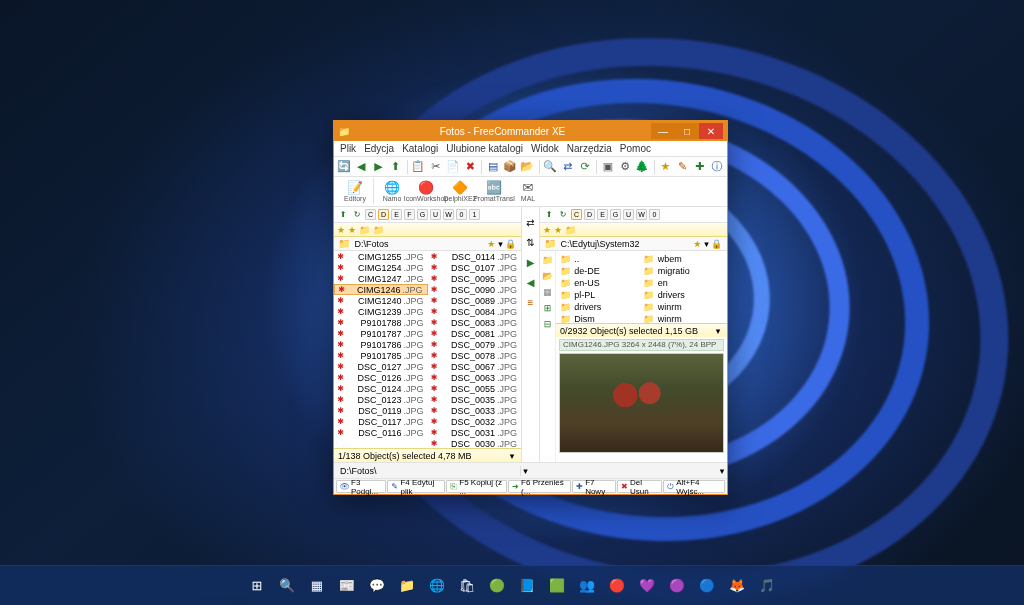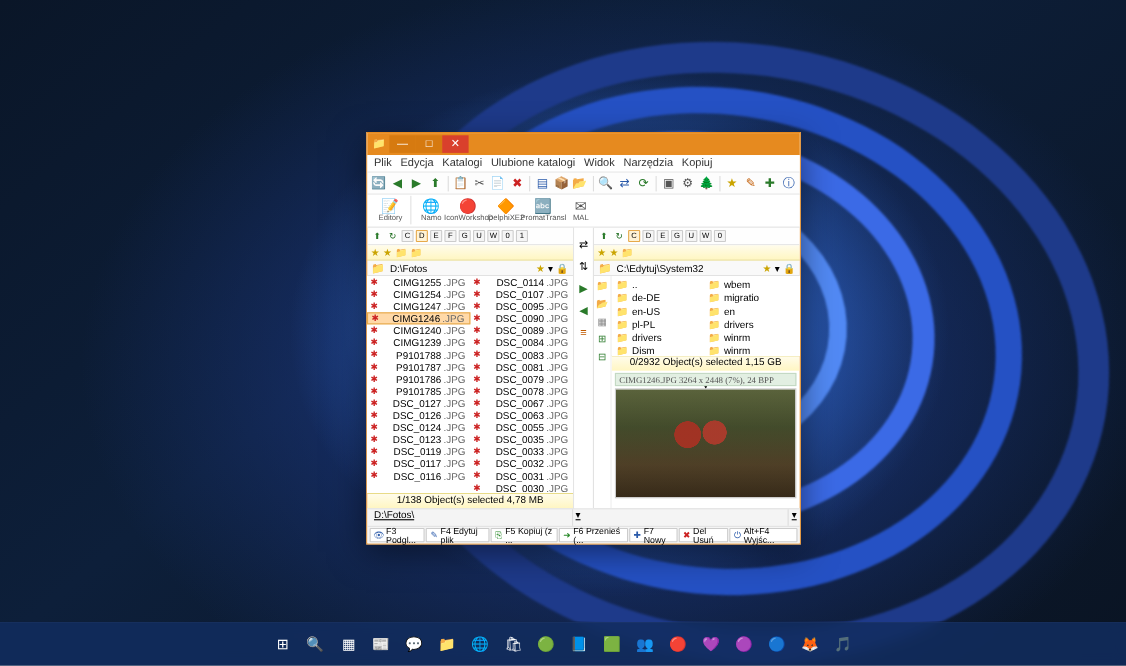--- a/index.html
+++ b/index.html
@@ -66,38 +66,38 @@
   .f-ic { width:9px; height:9px; flex-shrink:0; display:flex; align-items:center; justify-content:center; color:#c22; font-size:8px;}
   .f-name { flex:1; overflow:hidden; text-overflow:ellipsis;text-align:right;}
   .f-ext { width:22px; color:#666;}
   .twocol { display:flex; flex-wrap:wrap; align-content:flex-start;}
   .twocol .file-row { width:50%;}
 
   .folder-grid { flex:1; overflow:auto; background:#fff; font-size:9px; padding:2px; display:flex; flex-wrap:wrap; align-content:flex-start;}
   .folder-grid .fg-item { width:50%; height:12px; display:flex; align-items:center; gap:3px; padding:0 2px; cursor:pointer;}
   .fg-ic { color:#c48a12; font-size:9px;}
 
-  .statusbar { height:14px; background:linear-gradient(#fffceb,#fff6c2); border-top:1px solid #e6d77a; display:flex; align-items:center; padding:0 4px; font-size:9px; gap:6px;flex-direction:column;}
+  .statusbar { height:14px; background:linear-gradient(#fffceb,#fff6c2); border-top:1px solid #e6d77a; display:flex; align-items:center; padding:0 4px; font-size:9px; gap:6px;}
   .statusbar .spacer { flex:1;}
   .stat-drop { width:10px; text-align:center; cursor:pointer;}
 
-  .preview-head { height:12px; background:#e2efe2; border:1px solid #c4d9c4; margin:2px 3px 0 3px; font-size:8px; color:#555; display:flex; align-items:center; padding:0 3px;font-family:Liberation Serif, serif;}
+  .preview-head { height:12px; background:#e2efe2; border:1px solid #c4d9c4; margin:2px 3px 0 3px; font-size:8px; color:#555; display:flex; align-items:flex-start; padding:0 3px;}
   .preview-img { margin:2px 3px 3px 3px; height:100px; background:
       linear-gradient(rgba(44,30,16,.25),rgba(44,30,16,.25)),
       radial-gradient(circle 20px at 40% 42%, #c83a2a 0%, #c83a2a 60%, rgba(0,0,0,0) 62%),
       radial-gradient(circle 18px at 55% 40%, #d14535 0%, #d14535 60%, rgba(0,0,0,0) 62%),
       linear-gradient(#6a7a4a 0%, #4a5a34 35%, #5a4a2e 70%, #3a2e1c 100%);
       background-blend-mode:normal;
       border:1px solid #ccc; position:relative;}
   .preview-img::before, .preview-img::after { content:''; position:absolute; background:radial-gradient(circle,#fff 1px, transparent 1.5px); }
 
   .midtools { width:18px; background:#fff; border-right:1px solid #e2e2e2; display:flex; flex-direction:column; align-items:center; padding-top:8px; gap:6px;}
   .midtools .mt { width:14px; height:14px; display:flex; align-items:center; justify-content:center; font-size:10px; cursor:pointer; border-radius:2px;}
 
-  .pathbar2 { height:16px; background:#f4f4f4; border-top:1px solid #e2e2e2; display:flex; font-size:9px;text-decoration:underline;}
+  .pathbar2 { height:16px; background:#f4f4f4; border-top:1px solid #e2e2e2; display:flex; align-items:center; font-size:9px;}
   .pathbar2 .half { flex:1; padding:0 6px; border-right:1px solid #ddd;}
   .pathbar2 .half:last-child { border-right:none;}
   .pathbar2 .tri { width:10px; text-align:center; cursor:pointer;}
 
   .fnbar { height:16px; background:#f4f4f4; border-top:1px solid #e2e2e2; display:flex; align-items:center; font-size:8px; gap:1px; padding:0 2px;}
   .fnbtn { background:#fff; border:1px solid #ccc; height:13px; display:flex; align-items:center; padding:0 3px; gap:2px; cursor:pointer; border-radius:1px;}
   .fn-ic { width:9px; height:9px; display:flex; align-items:center; justify-content:center; font-size:8px;}
   .fn-ic.red { color:#c22;}
   .fn-ic.blu { color:#2a5aaa;}
   .fn-ic.grn { color:#2a8a2a;}
@@ -116,35 +116,36 @@
 
 <div class="swirl s1"></div>
 <div class="swirl s2"></div>
 <div class="swirl s3"></div>
 <div class="swirl s4"></div>
 
 <div class="window">
 
   <div class="titlebar">
     <span class="win-ico">📁</span>
+    <span class="title">Fotos - FreeCommander XE</span>
     <div class="win-ctrls">
       <div class="win-btn">—</div>
       <div class="win-btn">□</div>
       <div class="win-btn close">✕</div>
     </div>
   </div>
 
   <div class="menubar" id="menubar">
       <span>Plik</span>
       <span>Edycja</span>
       <span>Katalogi</span>
       <span>Ulubione katalogi</span>
       <span>Widok</span>
       <span>Narzędzia</span>
-      <span>Kopiuj</span>
+      <span>Pomoc</span>
     </div>
 
   <div class="toolbar1" id="toolbar1">
       <div class="tb1-icon" style="color: rgb(42, 122, 42);">🔄</div>
       <div class="tb1-icon" style="color: rgb(42, 122, 42);">◀</div>
       <div class="tb1-icon" style="color: rgb(42, 122, 42);">▶</div>
       <div class="tb1-icon" style="color: rgb(42, 122, 42);">⬆</div>
       <div class="tb1-sep"></div>
       <div class="tb1-icon" style="color: rgb(196, 138, 18);">📋</div>
       <div class="tb1-icon" style="color: rgb(85, 85, 85);">✂</div>

